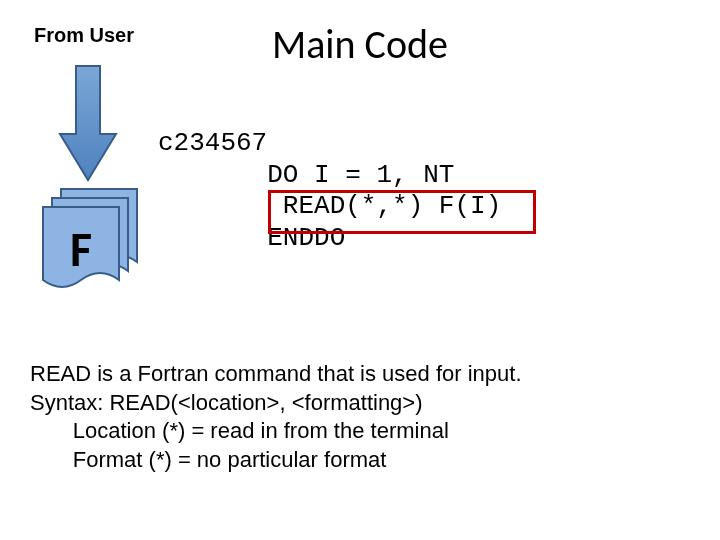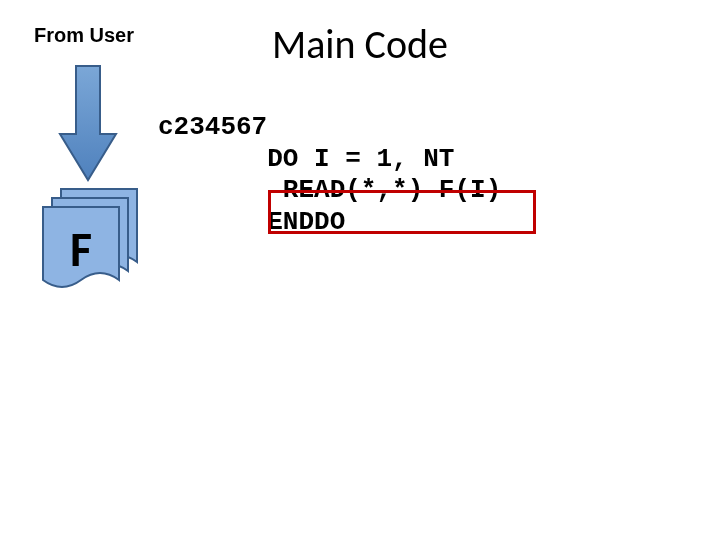--- a/index.html
+++ b/index.html
@@ -1,20 +1,20 @@
 <!DOCTYPE html>
 <html><head>
 <meta charset="utf-8">
 <style>
   html,body{margin:0;padding:0;width:720px;height:540px;background:#fff;font-family:Arial,Helvetica,sans-serif;color:#000;}
   .stage{position:relative;width:720px;height:540px;padding-left:42px;}
   .from-user{position:absolute;left:34px;top:24px;font-size:20px;font-weight:700;}
   .title{position:absolute;left:248px;top:20px;font-size:40px;font-weight:400;font-family:Calibri,Arial,sans-serif;margin-left:24px;}
   .arrow{position:absolute;left:58px;top:64px;}
-  .code{position:absolute;left:158px;top:112px;font-family:"Courier New",monospace;font-size:26px;line-height:1.22;white-space:pre;font-weight:bold;}
+  .code{position:absolute;left:158px;top:128px;font-family:"Courier New",monospace;font-size:26px;line-height:1.22;white-space:pre;}
   .redbox{position:absolute;left:268px;top:190px;width:262px;height:38px;border:3px solid #c00000;}
   .stack{position:absolute;left:42px;top:188px;}
   .doc{position:absolute;width:78px;height:92px;}
   .doc svg{position:absolute;left:0;top:0;}
   .doc .letter{position:absolute;left:0;top:14px;width:78px;text-align:center;font-family:Calibri,Arial,sans-serif;font-size:48px;font-weight:700;color:#000;}
   .explain{position:absolute;left:30px;top:360px;font-size:22px;line-height:1.3;white-space:pre;}
 </style>
 </head>
 <body>
 
@@ -55,14 +55,18 @@
       </svg>
     </div>
     <div class="doc" style="left:0;top:18px;">
       <svg width="78" height="92" viewBox="0 0 78 92">
         <path d="M1 1 H77 V74 Q58 60 39 74 Q20 88 1 74 Z" fill="#8eb4e3" stroke="#385d8a" stroke-width="2"></path>
       </svg>
       <div class="letter">F</div>
     </div>
   </div>
 
+  <div class="explain"><span>READ is a Fortran command that is used for input.</span>
+<span>Syntax: READ(&lt;location&gt;, &lt;formatting&gt;)</span>
+<span>       Location (*) = read in from the terminal</span>
+<span>       Format (*) = no particular format</span></div>
 
 </div>
 
 </body></html>

